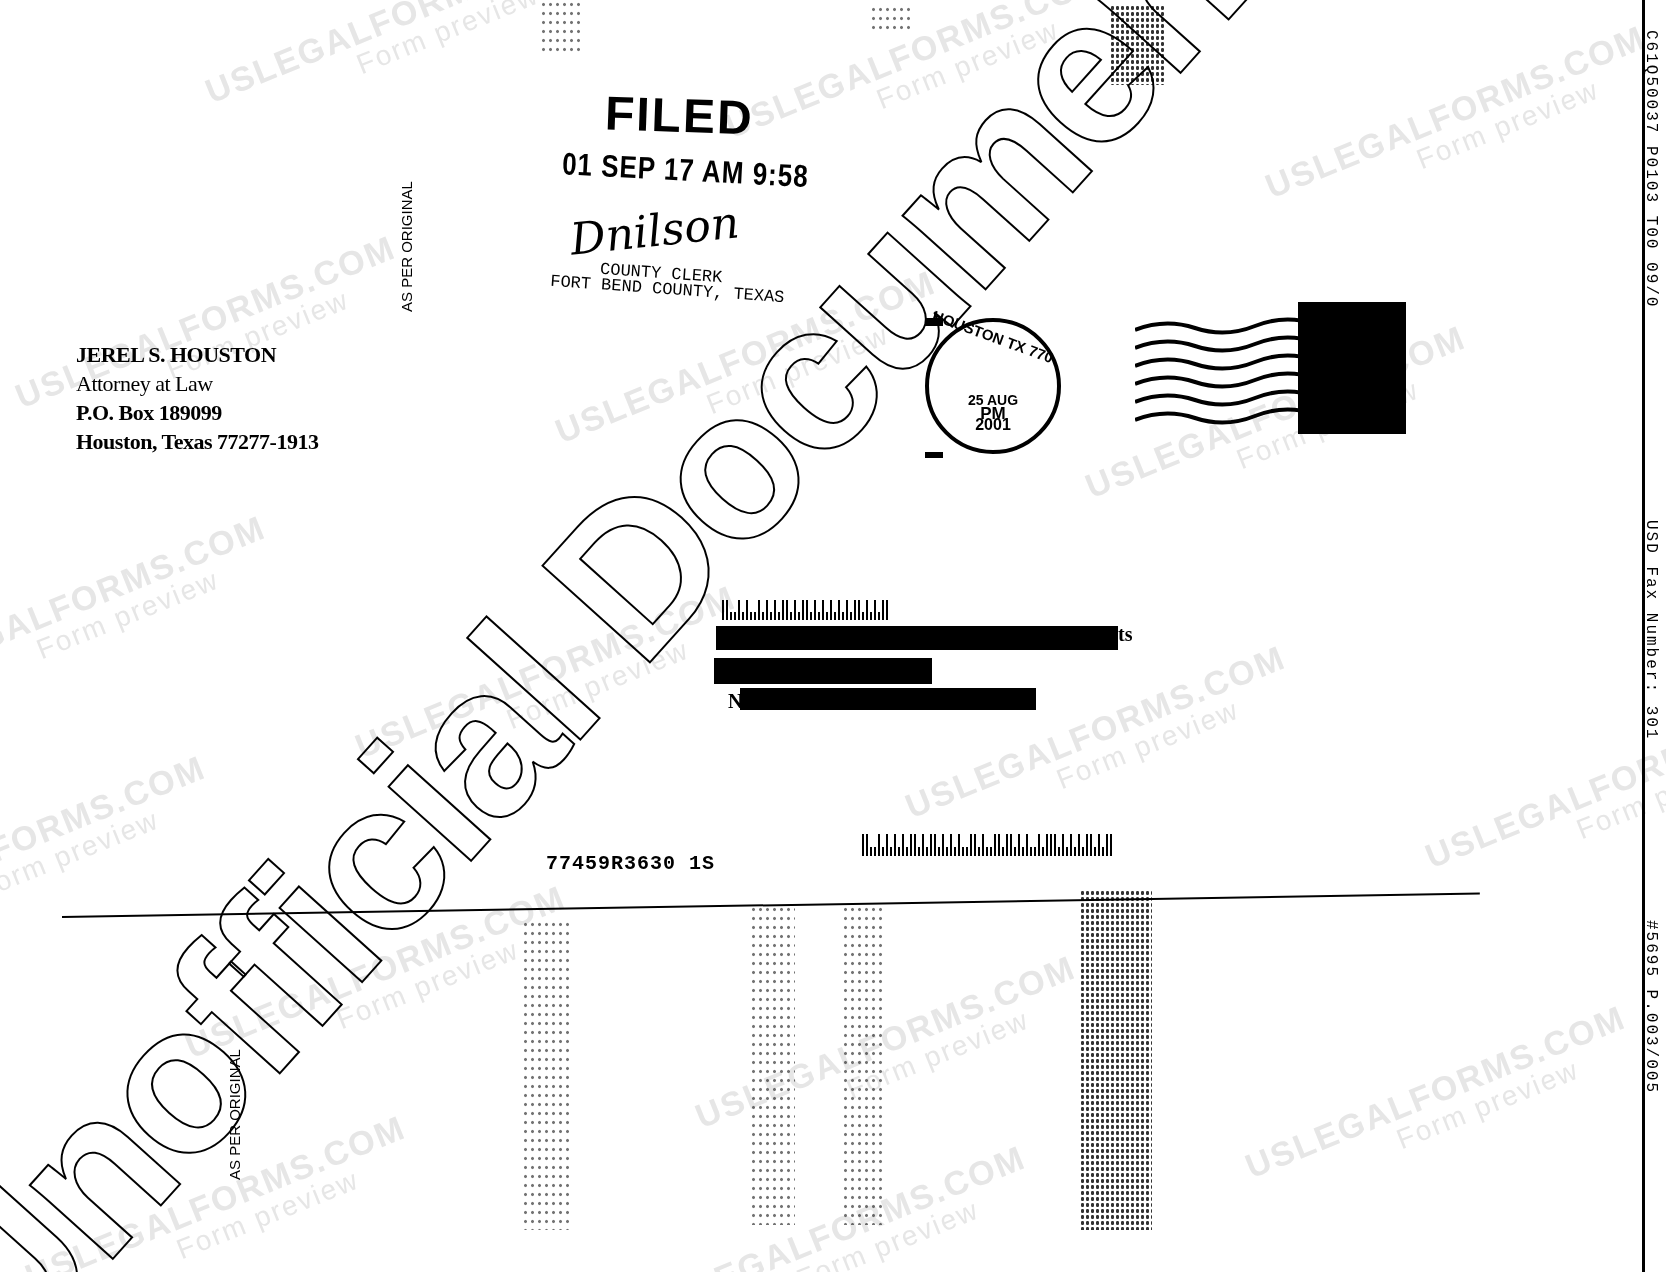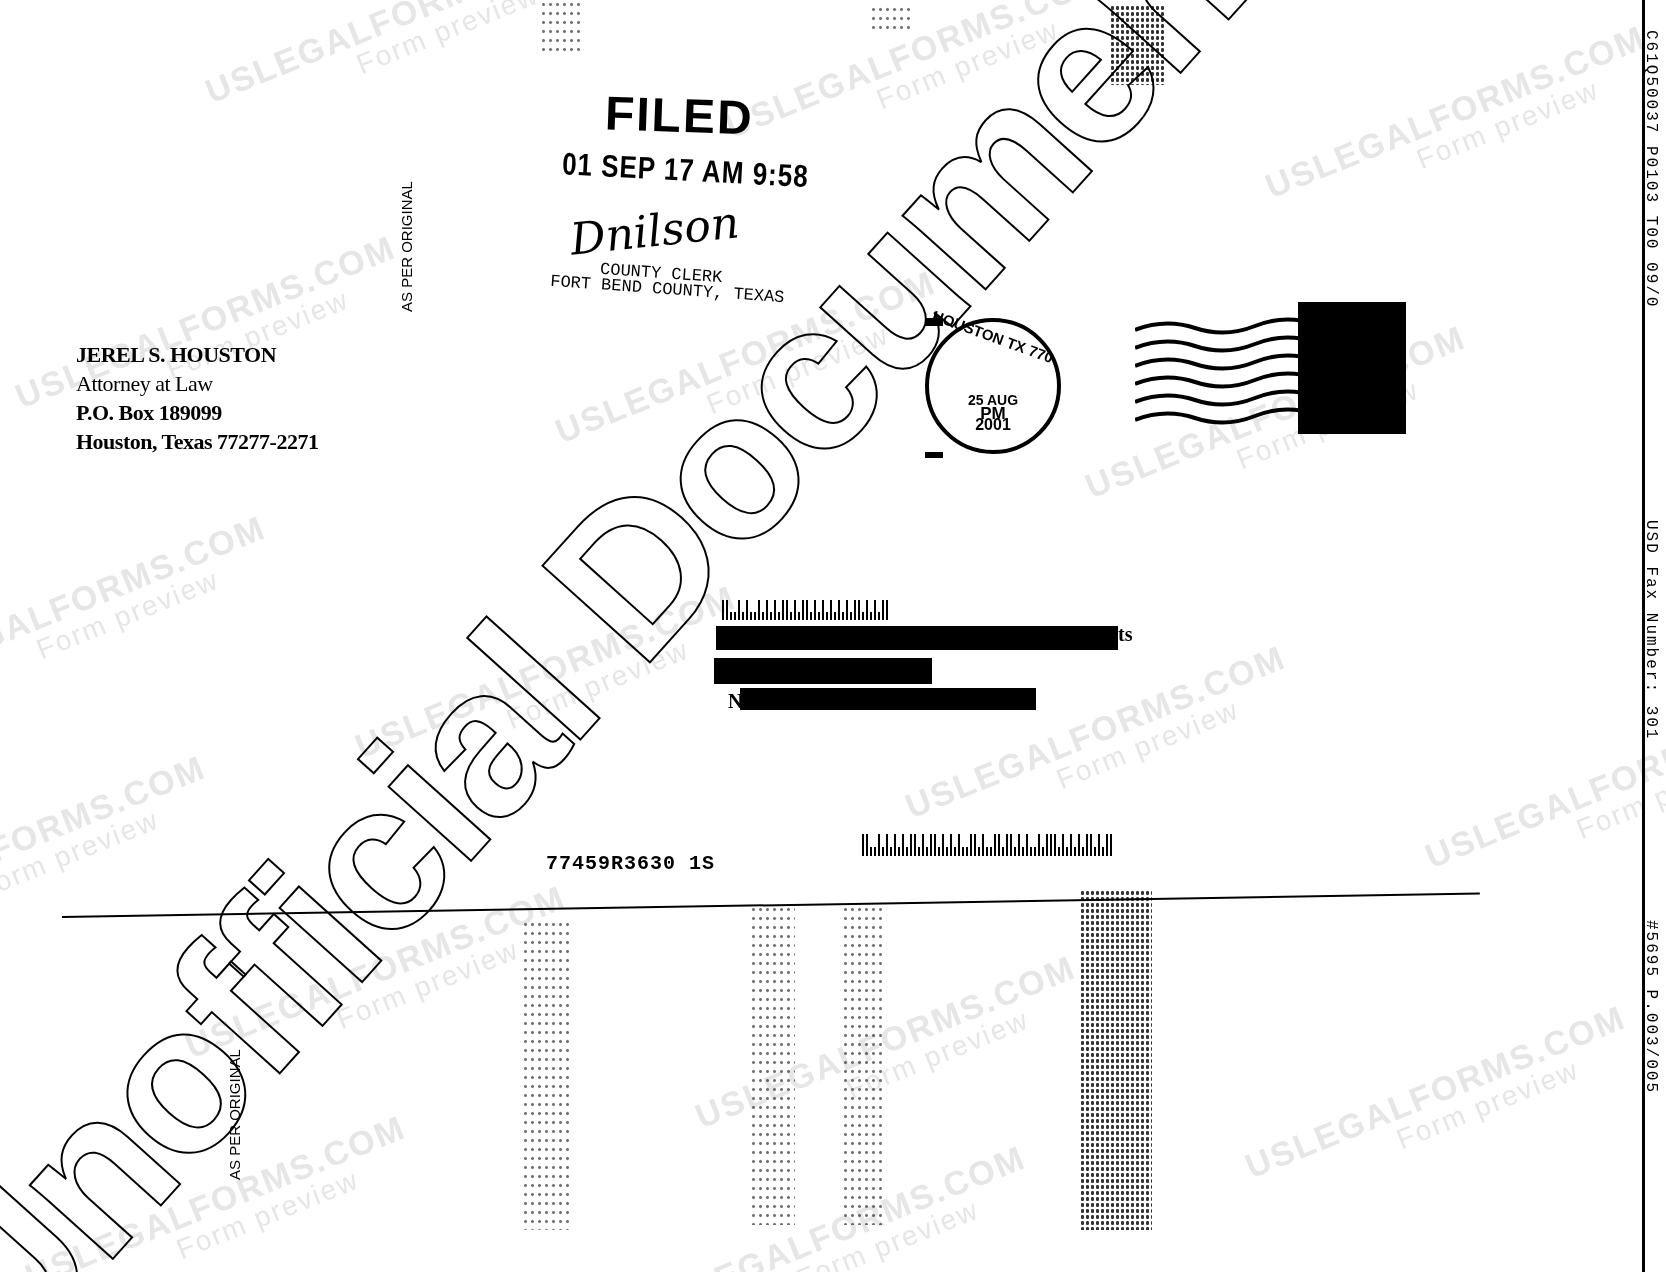--- a/index.html
+++ b/index.html
@@ -107,21 +107,21 @@
 <div class="abs sig">Dnilson</div>
 <div class="abs clerk1">COUNTY CLERK</div>
 <div class="abs clerk2">FORT BEND COUNTY, TEXAS</div>
 
 <div class="abs vert" style="left:398px; top:312px;">AS PER ORIGINAL</div>
 
 <div class="abs addr">
   <div>JEREL S. HOUSTON</div>
   <div style="font-weight:normal;">Attorney at Law</div>
   <div>P.O. Box 189099</div>
-  <div>Houston, Texas 77277-2271</div>
+  <div>Houston, Texas 77277-1913</div>
 </div>
 
 <div class="abs" style="left:925px; top:318px; width:18px; height:8px; background:#000;"></div>
 <div class="abs postmark">
   <div class="pm-text" style="top:6px; font-size:15px; transform:rotate(20deg);">HOUSTON TX 770</div>
   <div class="pm-text" style="top:38px; font-size:17px;margin-top:44px;">PM</div>
   <div class="pm-text" style="top:70px; font-size:14px;">25 AUG</div>
   <div class="pm-text" style="top:94px; font-size:16px;">2001</div>
 </div>
 <div class="abs" style="left:925px; top:452px; width:18px; height:6px; background:#000;"></div>

